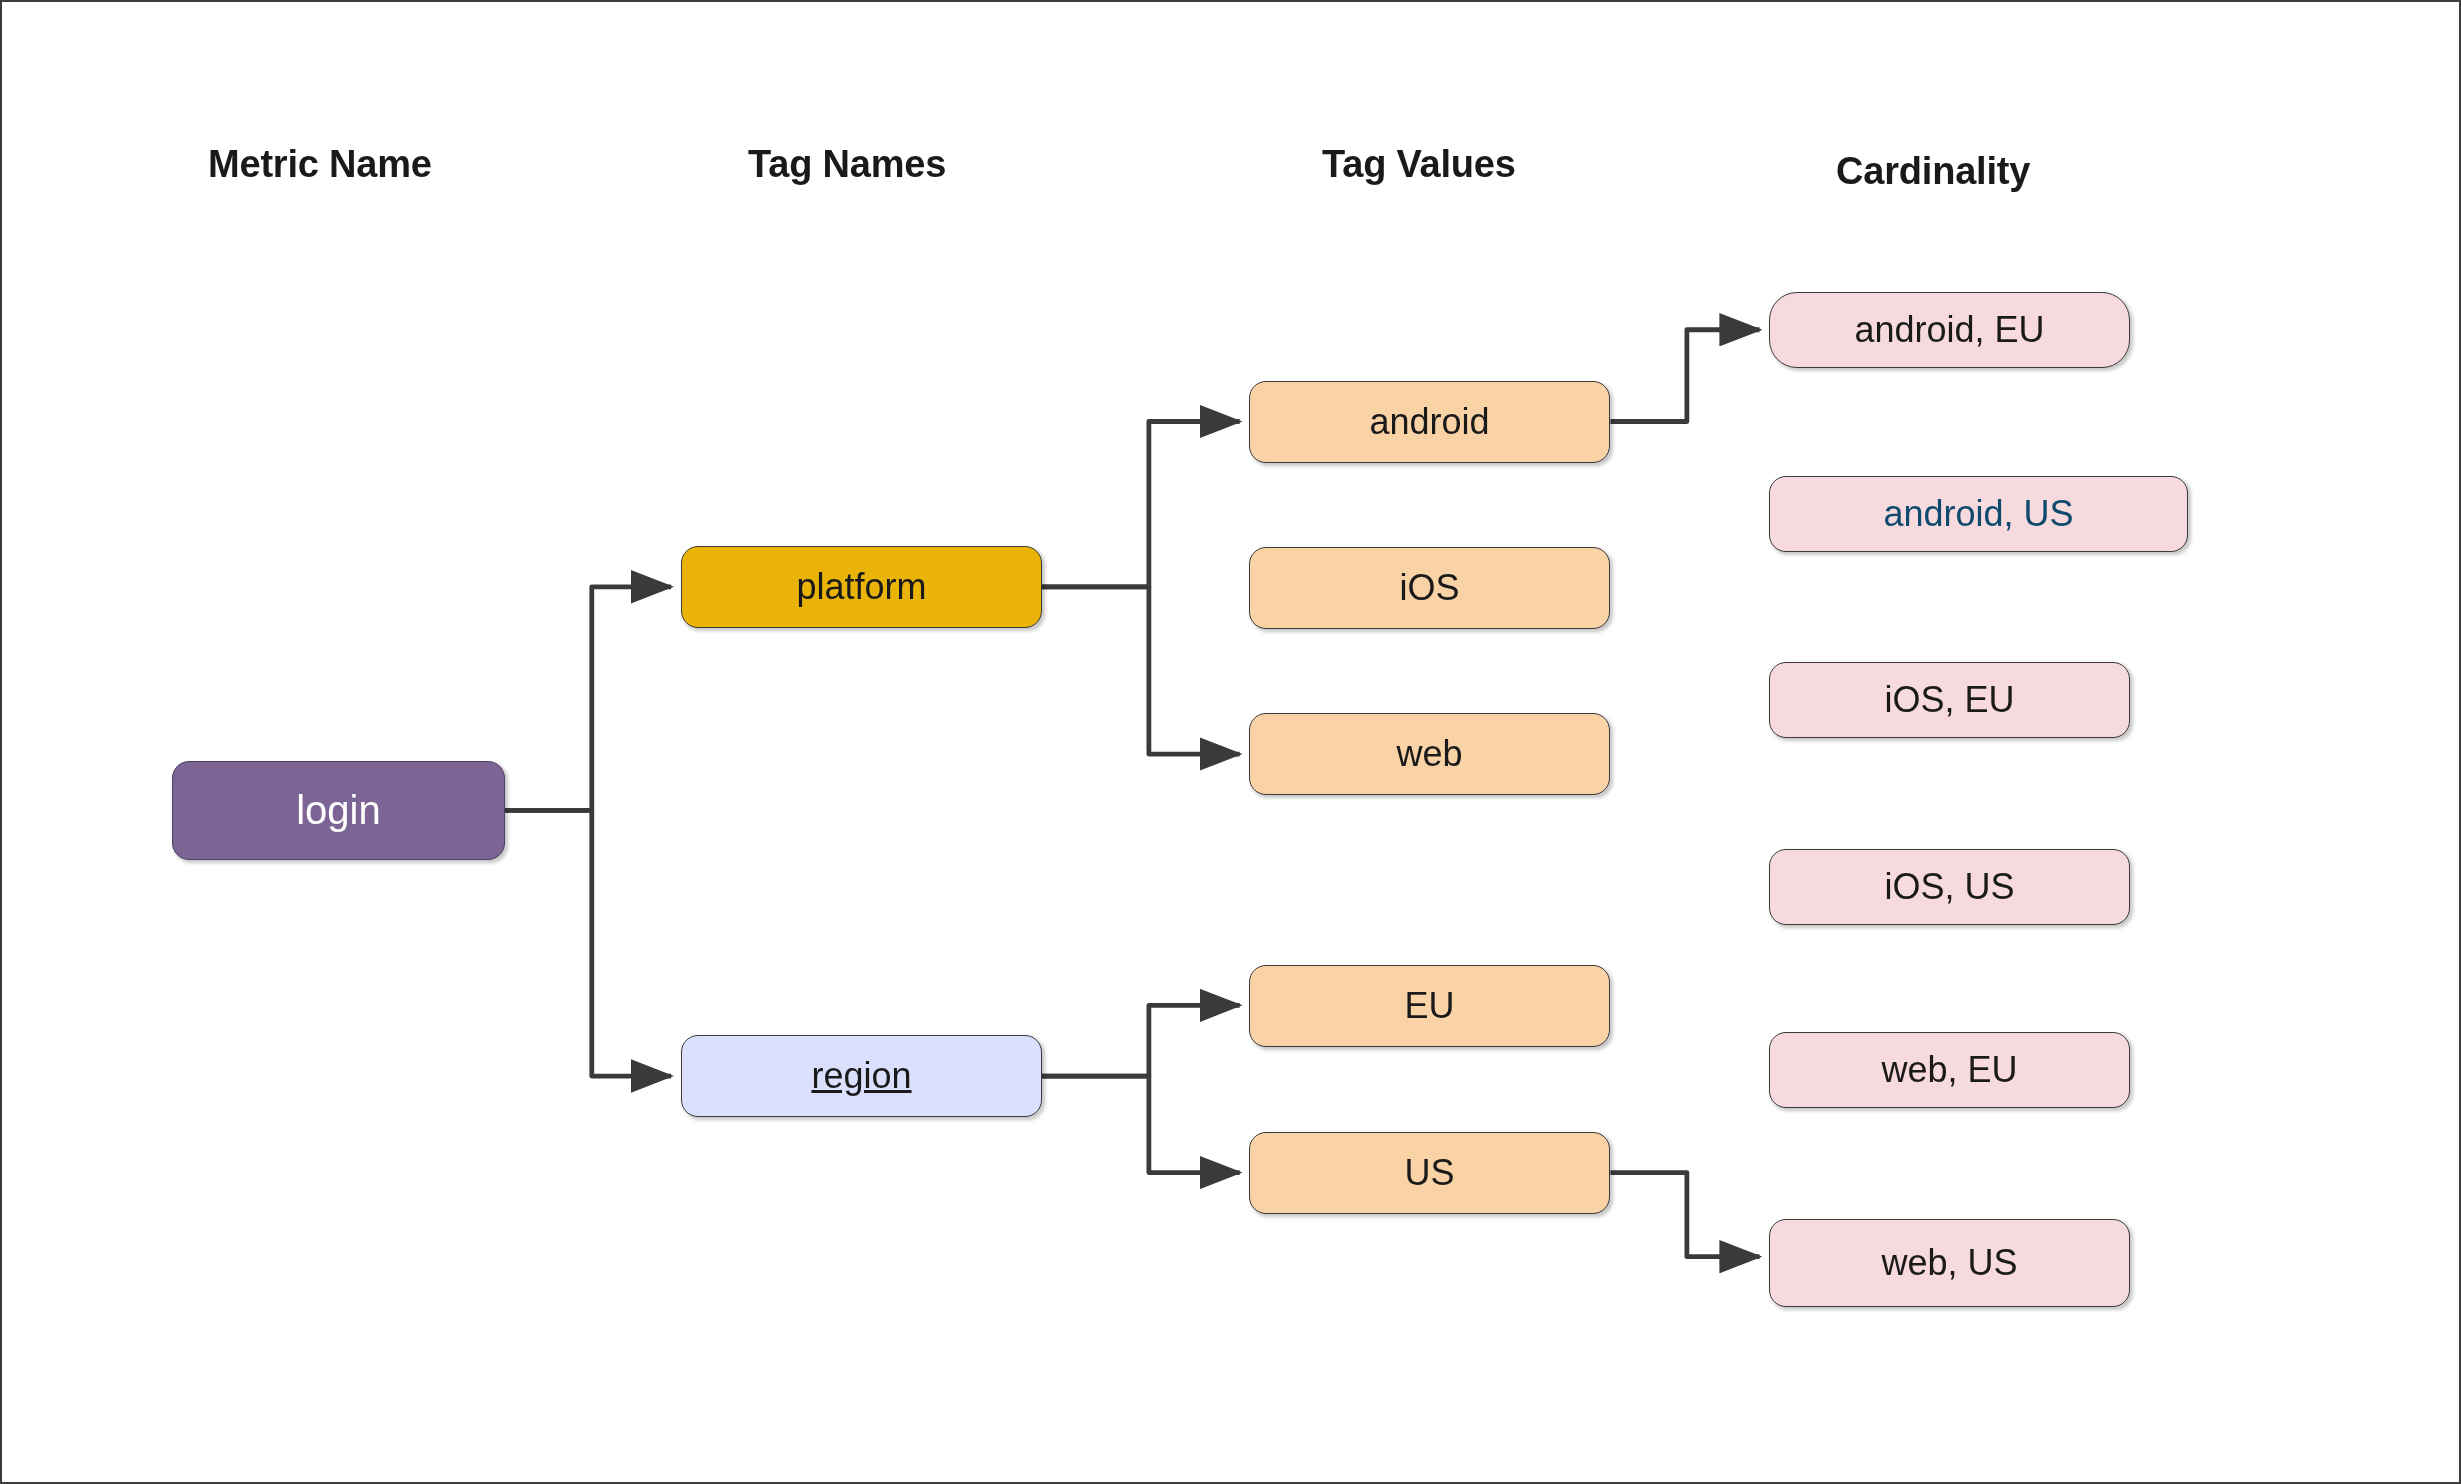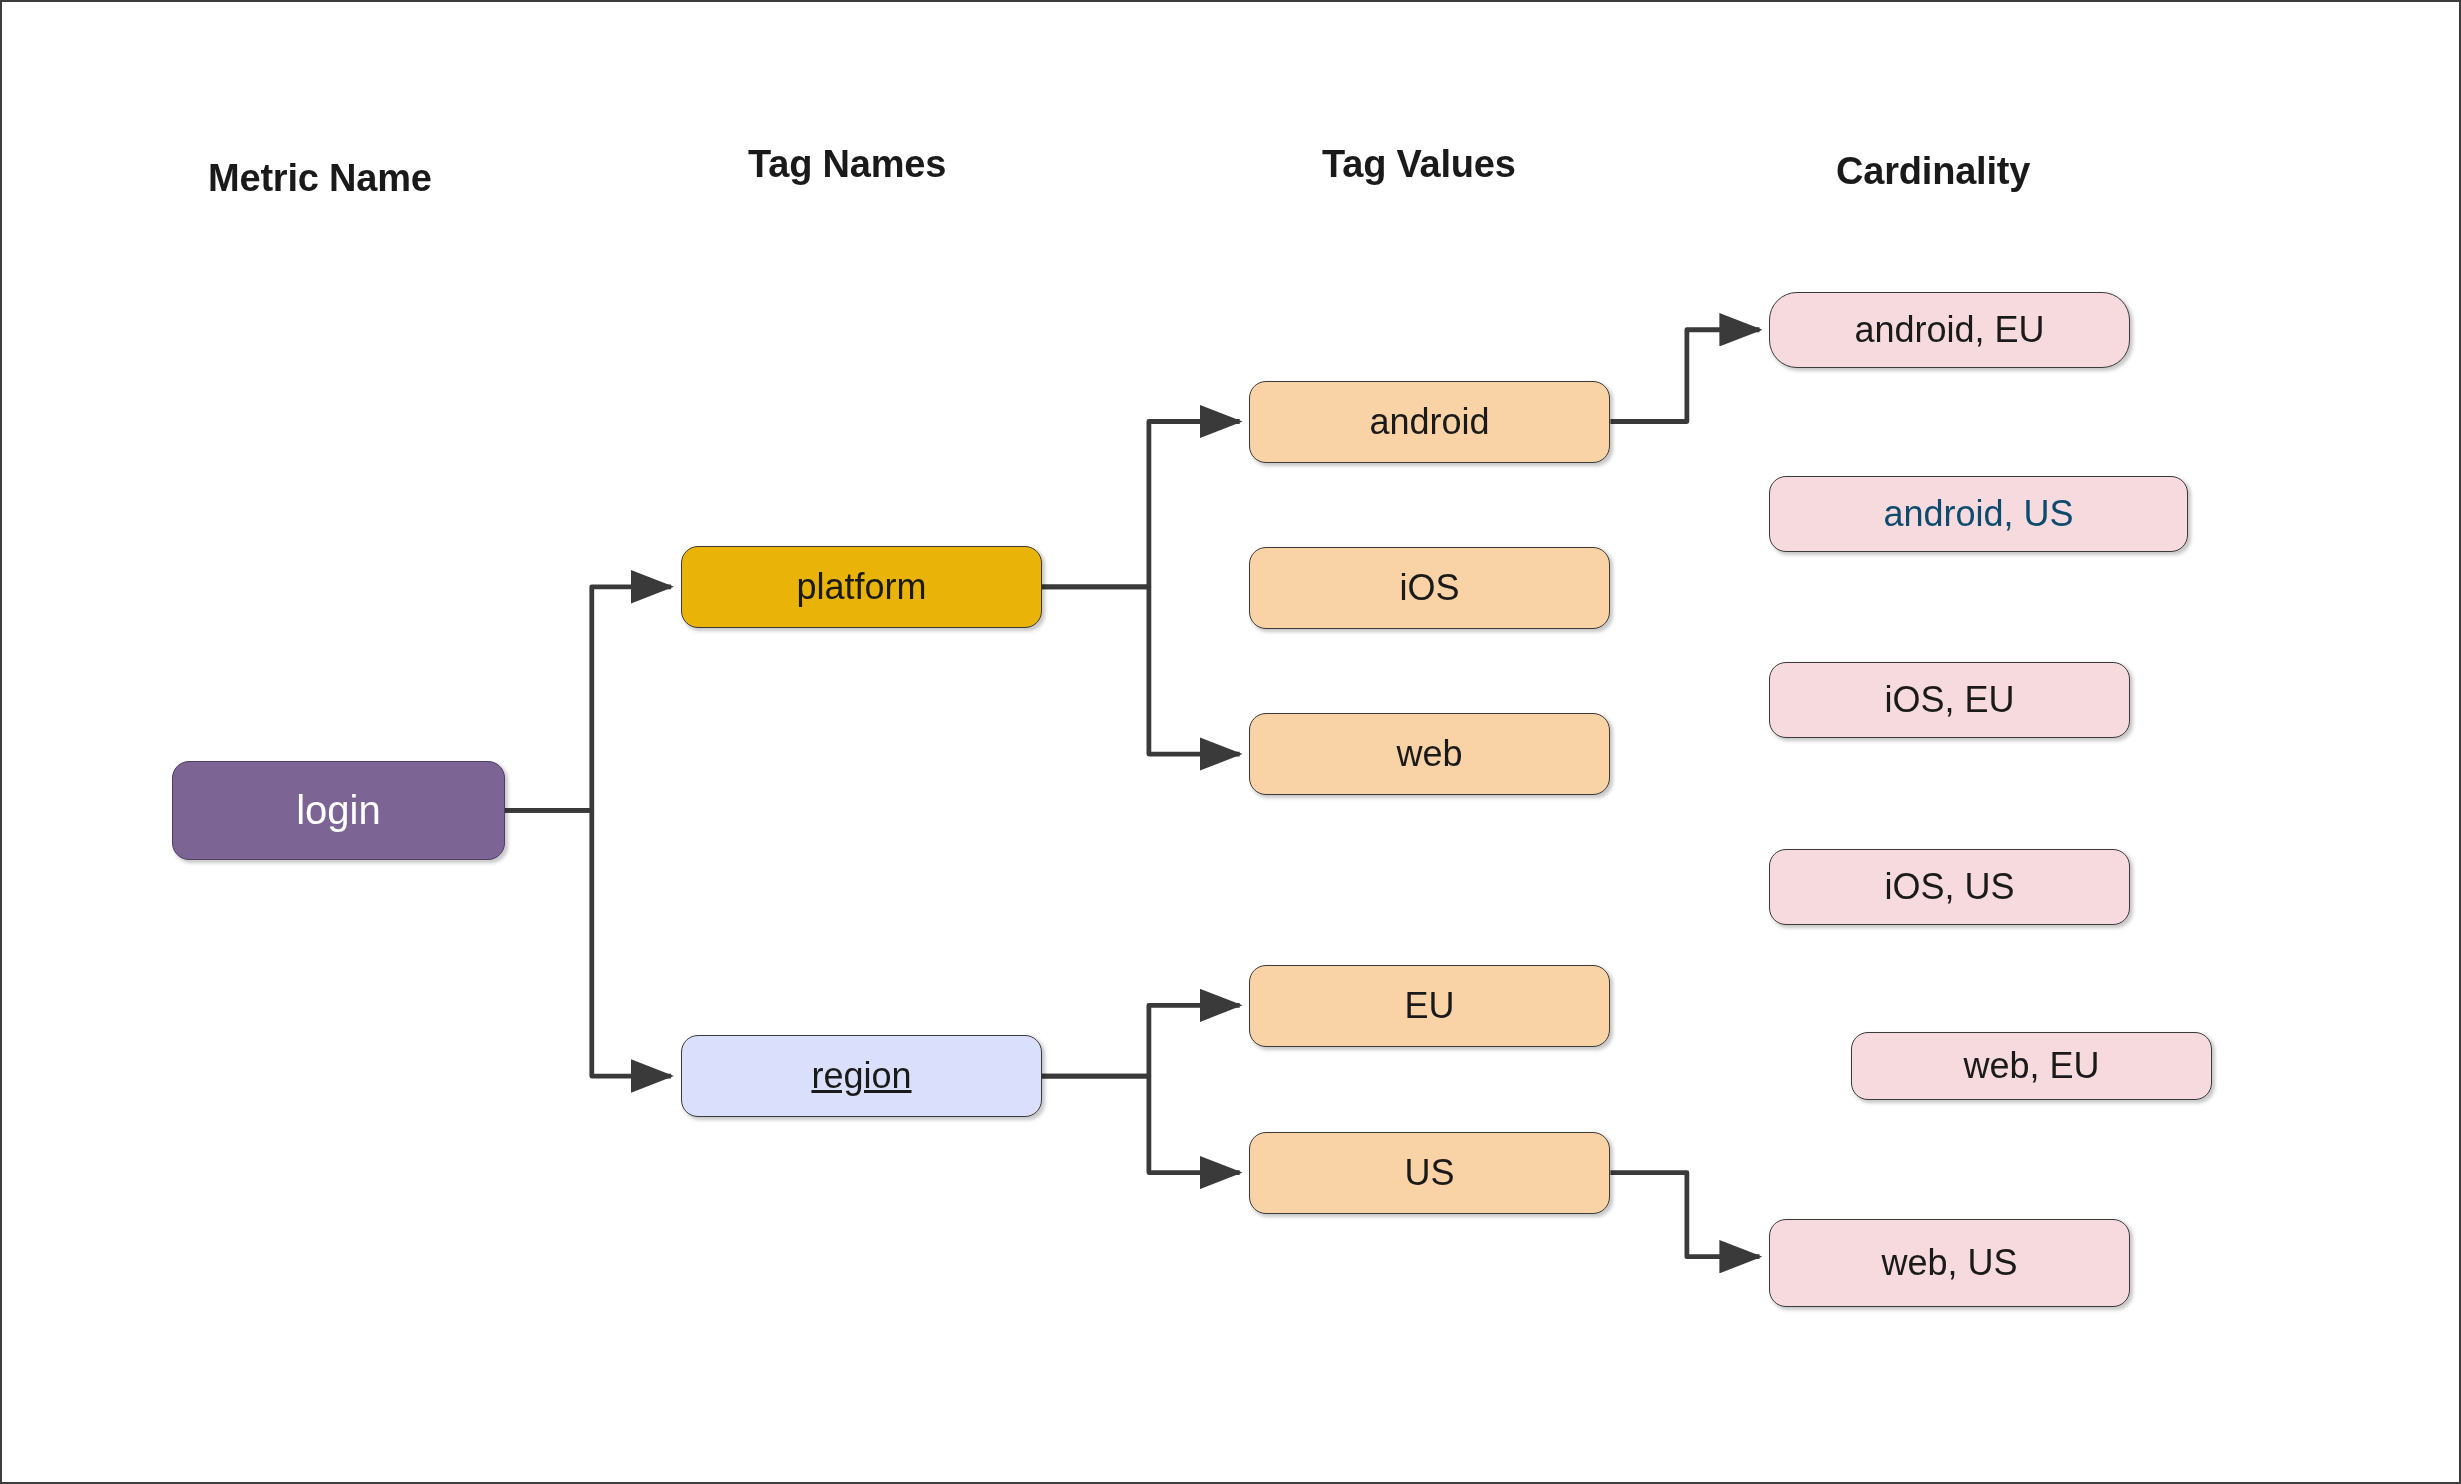--- a/index.html
+++ b/index.html
@@ -83,21 +83,21 @@
         <polyline points="1088,612 1200,612 1200,439 1295,439" fill="none" stroke="#3a3a3a" stroke-width="5" stroke-linejoin="round" stroke-linecap="butt" marker-end="url(#arrowhead)"></polyline>
         <polyline points="1088,612 1200,612 1200,787 1295,787" fill="none" stroke="#3a3a3a" stroke-width="5" stroke-linejoin="round" stroke-linecap="butt" marker-end="url(#arrowhead)"></polyline>
         <polyline points="1088,1124 1200,1124 1200,1050 1295,1050" fill="none" stroke="#3a3a3a" stroke-width="5" stroke-linejoin="round" stroke-linecap="butt" marker-end="url(#arrowhead)"></polyline>
         <polyline points="1088,1124 1200,1124 1200,1225 1295,1225" fill="none" stroke="#3a3a3a" stroke-width="5" stroke-linejoin="round" stroke-linecap="butt" marker-end="url(#arrowhead)"></polyline>
         <polyline points="1683,439 1763,439 1763,343 1839,343" fill="none" stroke="#3a3a3a" stroke-width="5" stroke-linejoin="round" stroke-linecap="butt" marker-end="url(#arrowhead)"></polyline>
         <polyline points="1683,1225 1763,1225 1763,1313 1839,1313" fill="none" stroke="#3a3a3a" stroke-width="5" stroke-linejoin="round" stroke-linecap="butt" marker-end="url(#arrowhead)"></polyline>
       </g>
   </svg>
 
   <div id="header-layer">
-      <div class="col-header" style="left: 206px; top: 155px; text-align: right;">Metric Name</div>
+      <div class="col-header" style="left: 206px; top: 141px; text-align: right;">Metric Name</div>
       <div class="col-header" style="left: 746px; top: 141px;">Tag Names</div>
       <div class="col-header" style="left: 1320px; top: 141px;">Tag Values</div>
       <div class="col-header" style="left: 1834px; top: 148px;">Cardinality</div>
     </div>
   <div id="node-layer">
       <div class="node metric" style="left: 170px; top: 759px; width: 333px; height: 99px; background: rgb(124, 101, 149); color: rgb(255, 255, 255);">
         <span>login</span>
       </div>
       <div class="node tagname" style="left: 679px; top: 544px; width: 361px; height: 82px; background: #eab308; color: rgb(26, 26, 26);">
         <span>platform</span>
@@ -125,21 +125,21 @@
       </div>
       <div class="node cardinality" style="left: 1767px; top: 474px; width: 419px; height: 76px; background: rgb(247, 218, 221); color: #0c4a6e;">
         <span>android, US</span>
       </div>
       <div class="node cardinality" style="left: 1767px; top: 660px; width: 361px; height: 76px; background: rgb(247, 218, 221); color: rgb(26, 26, 26);">
         <span>iOS, EU</span>
       </div>
       <div class="node cardinality" style="left: 1767px; top: 847px; width: 361px; height: 76px; background: rgb(247, 218, 221); color: rgb(26, 26, 26); text-align: center;">
         <span>iOS, US</span>
       </div>
-      <div class="node cardinality" style="left: 1849px; top: 1030px; width: 361px; height: 68px; background: rgb(247, 218, 221); color: rgb(26, 26, 26); text-align: center;">
+      <div class="node cardinality" style="left: 1767px; top: 1030px; width: 361px; height: 76px; background: rgb(247, 218, 221); color: rgb(26, 26, 26); text-align: center;">
         <span>web, EU</span>
       </div>
       <div class="node cardinality" style="left: 1767px; top: 1217px; width: 361px; height: 88px; background: rgb(247, 218, 221); color: rgb(26, 26, 26);">
         <span>web, US</span>
       </div>
     </div>
 
 </div>
 
 

